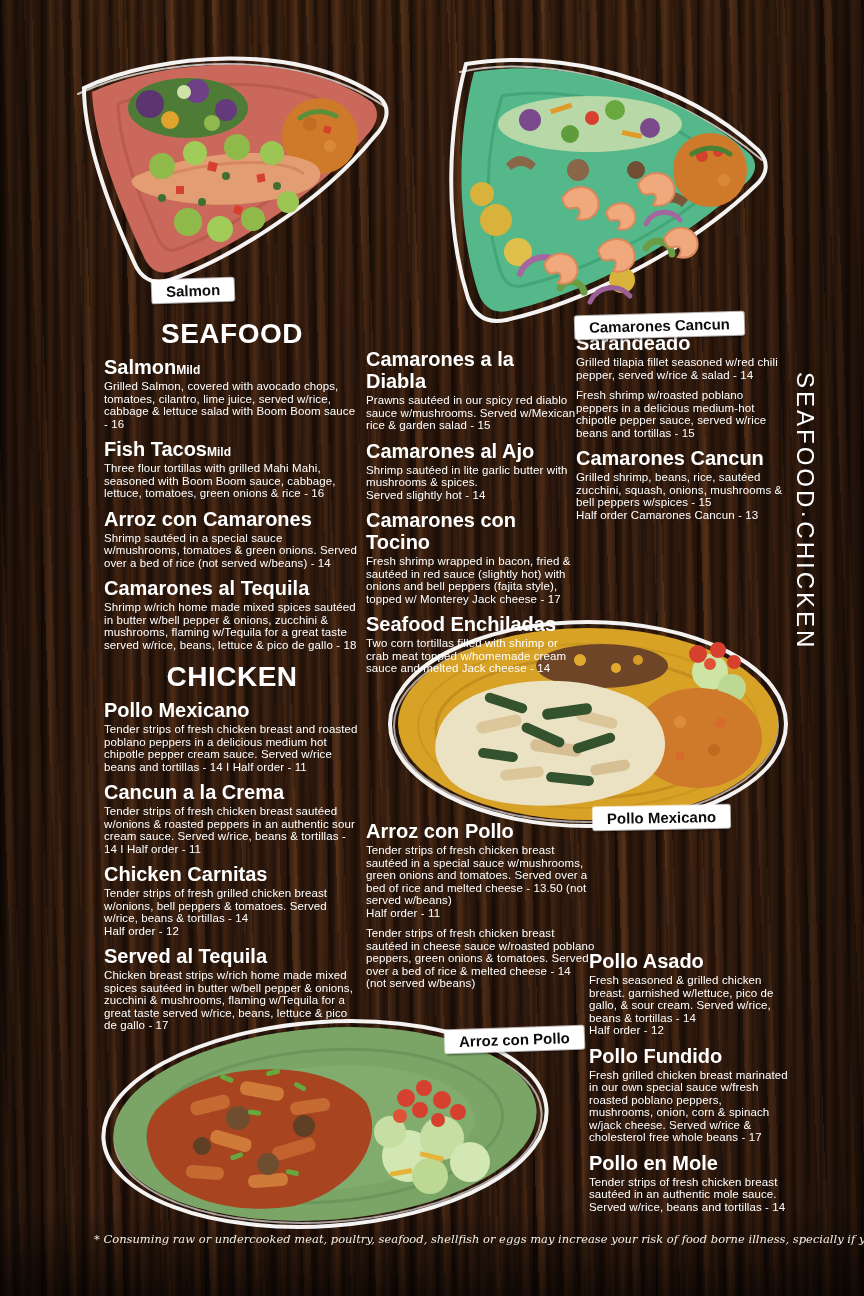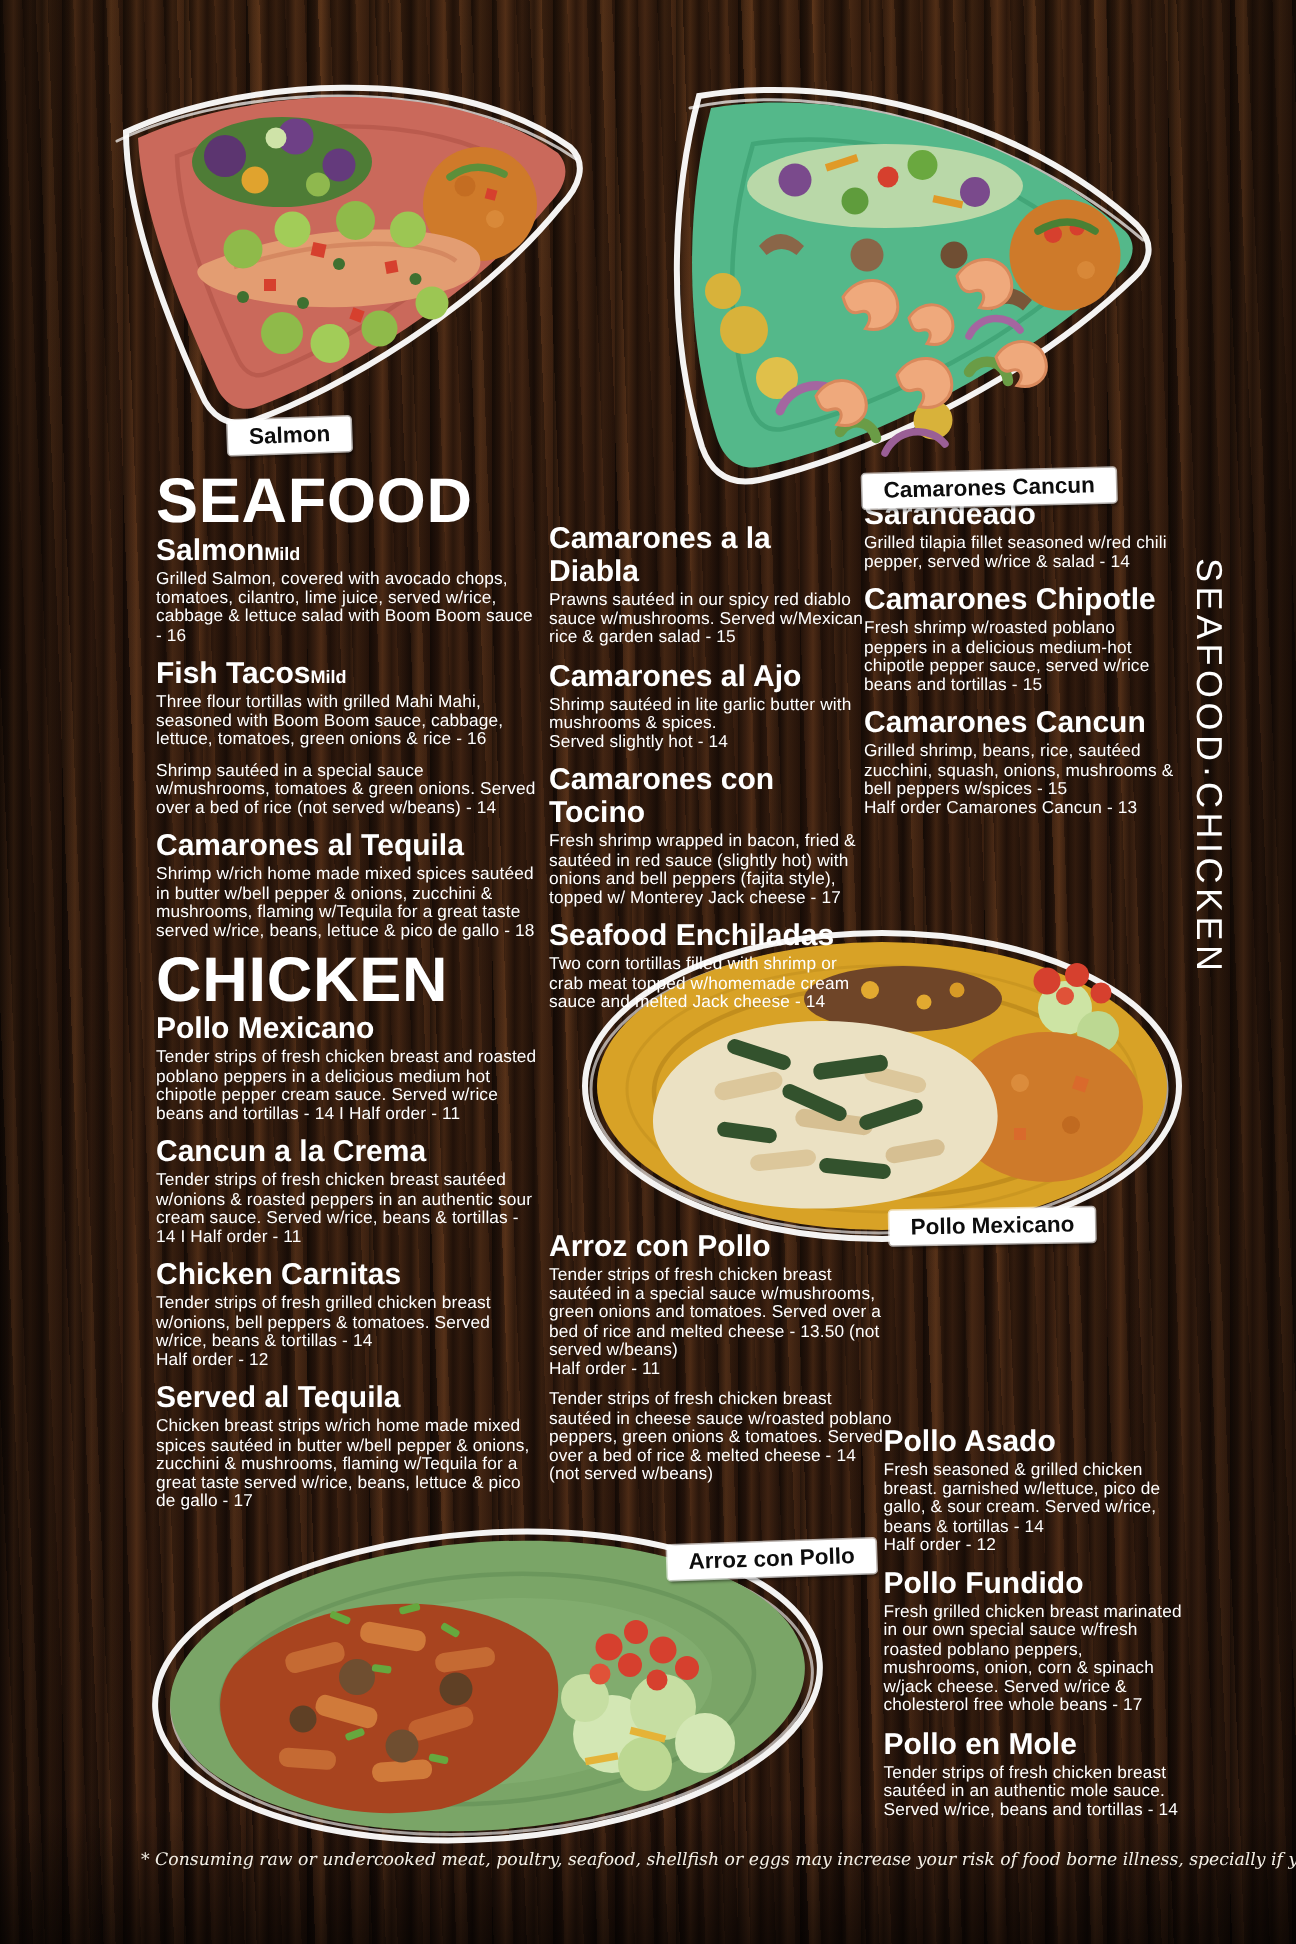--- a/index.html
+++ b/index.html
@@ -16,22 +16,22 @@
         rgba(128,74,36,.30) 9px, rgba(28,14,7,.48) 15px,
         rgba(86,48,24,.26) 20px, rgba(14,7,4,.5) 28px,
         rgba(100,58,28,.28) 33px, rgba(40,20,10,.42) 41px),
       repeating-linear-gradient(88deg,
         rgba(66,36,18,.5) 0 13px, rgba(22,11,6,.55) 13px 22px,
         rgba(110,64,32,.33) 22px 30px, rgba(26,13,6,.5) 30px 47px),
       linear-gradient(180deg, #38200f 0%, #2a160c 30%, #311b0e 62%, #20100a 100%);
   }
   .col { position:absolute; z-index:5; }
   .section-title {
-    font-size:42px; line-height:36px; font-weight:bold; letter-spacing:.5px;
-    margin-bottom:4px; color:#fff;
+    font-size:28px; line-height:36px; font-weight:bold; letter-spacing:.5px;
+    margin-bottom:4px; color:#fff;text-align:center;
   }
   .section-title.chicken { margin-top:2px; }
   .menu-item { margin-bottom:8px; }
   .item-head { display:flex; align-items:baseline; }
   .item-name { font-size:20px; line-height:22px; font-weight:bold; margin-bottom:2px; }
   .item-spice { font-size:12px; font-weight:bold; }
   .item-desc { font-size:11.5px; line-height:12.5px; white-space:pre-line; letter-spacing:.1px; }
   .photo { position:absolute; z-index:2; }
   .photo svg { display:block; width:100%; height:100%; }
   .photo-label {
@@ -275,20 +275,21 @@
 
     <div class="menu-item">
       <div class="item-head">
         <span class="item-name">Fish Tacos</span>
         <span class="item-spice">Mild</span>
       </div>
       <div class="item-desc">Three flour tortillas with grilled Mahi Mahi, seasoned with Boom Boom sauce, cabbage, lettuce, tomatoes, green onions &amp; rice - 16</div>
     </div>
 
     <div class="menu-item">
+      <div class="item-name">Arroz con Camarones</div>
       <div class="item-desc">Shrimp sautéed in a special sauce w/mushrooms, tomatoes &amp; green onions. Served over a bed of rice (not served w/beans) - 14</div>
     </div>
 
     <div class="menu-item">
       <div class="item-name">Camarones al Tequila</div>
       <div class="item-desc">Shrimp w/rich home made mixed spices sautéed in butter w/bell pepper &amp; onions, zucchini &amp; mushrooms, flaming w/Tequila for a great taste served w/rice, beans, lettuce &amp; pico de gallo - 18</div>
     </div>
 
     <div class="section-title chicken">CHICKEN</div>
 
@@ -333,21 +334,20 @@
       <div class="item-desc">Two corn tortillas filled with shrimp or crab meat topped w/homemade cream sauce and melted Jack cheese - 14</div>
     </div>
   </div>
 
   <div class="col" style="left:576px; top:332px; width:212px;">
     <div class="menu-item">
       <div class="item-name">Sarandeado</div>
       <div class="item-desc">Grilled tilapia fillet seasoned w/red chili pepper, served w/rice &amp; salad - 14</div>
     </div>
     <div class="menu-item">
-      <div class="item-name">Camarones Chipotle</div>
       <div class="item-desc">Fresh shrimp w/roasted poblano peppers in a delicious medium-hot chipotle pepper sauce, served w/rice beans and tortillas - 15</div>
     </div>
     <div class="menu-item">
       <div class="item-name">Camarones Cancun</div>
       <div class="item-desc">Grilled shrimp, beans, rice, sautéed zucchini, squash, onions, mushrooms &amp; bell peppers w/spices - 15
 Half order Camarones Cancun - 13</div>
     </div>
   </div>
 
   <div class="col" style="left:366px; top:820px; width:230px;">

